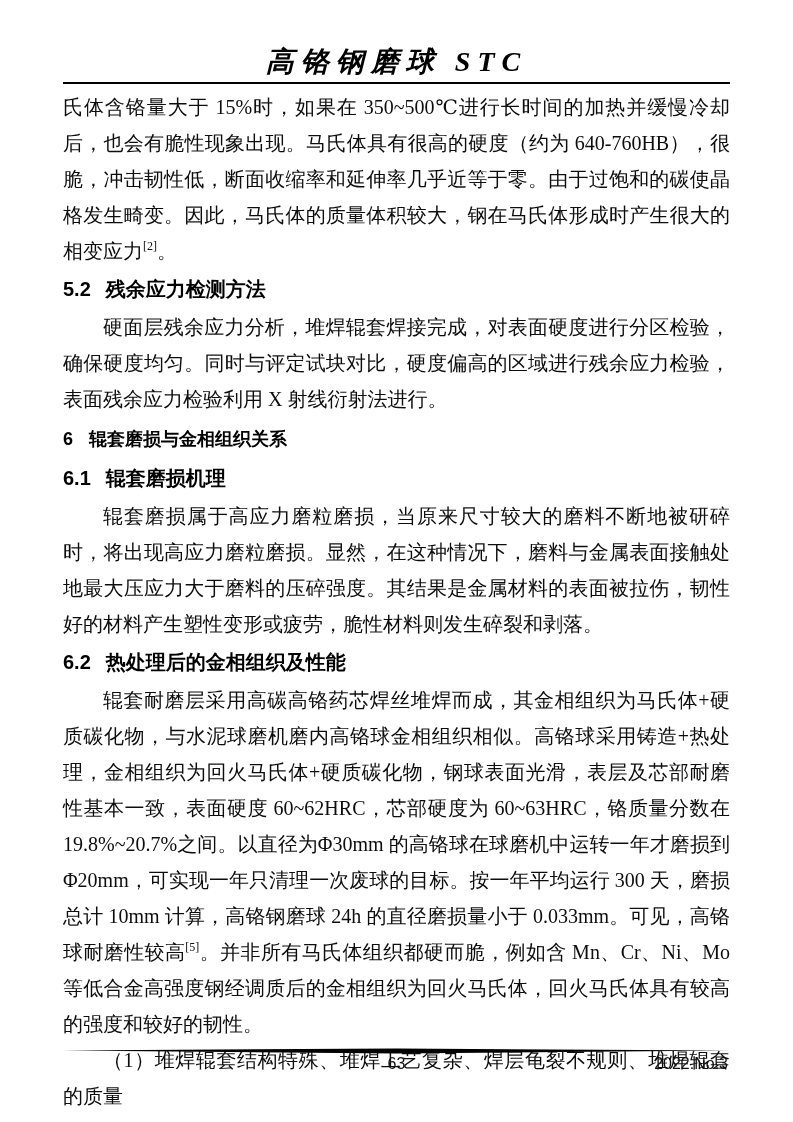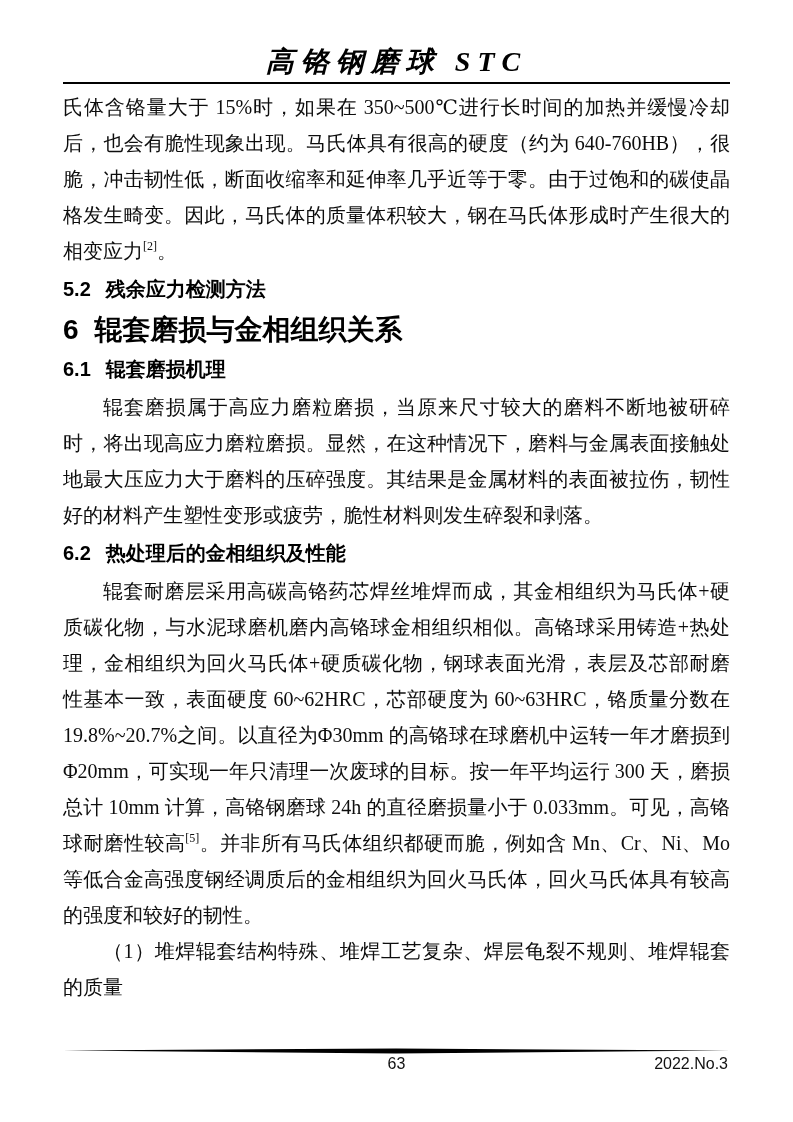--- a/index.html
+++ b/index.html
@@ -49,21 +49,21 @@
     font-size: 12px;
     line-height: 0;
     vertical-align: super;
   }
   .h2, .h3 {
     font-family: "Liberation Sans", "DejaVu Sans", sans-serif;
     font-weight: bold;
     color: #000000;
     text-align: left;
   }
-  .h2 { font-size: 28px; line-height: 38px; margin: 3px 0 1px 0; }
+  .h2 { font-size: 18px; line-height: 38px; margin: 3px 0 1px 0; }
   .h3 { font-size: 20px; line-height: 37px; margin: 2px 0 1px 0; }
   .h2 .hnum { margin-right: 16px; }
   .h3 .hnum { margin-right: 15px; }
 
   
   .page-footer {
     position: absolute;
     left: 63px;
     right: 63px;
     top: 1048px;
@@ -95,20 +95,21 @@
   <header class="page-header">
     <span class="journal-title">高铬钢磨球 STC</span>
   </header>
 
   <main class="article-body">
 
     <p class="para"><span>氏体含铬量大于 15%时，如果在 350~500℃进行长时间的加热并缓慢冷却后，也会有脆性现象出现。马氏体具有很高的硬度（约为 640-760HB），很脆，冲击韧性低，断面收缩率和延伸率几乎近等于零。由于过饱和的碳使晶格发生畸变。因此，马氏体的质量体积较大，钢在马氏体形成时产生很大的相变应力</span><sup class="cite-ref">[2]</sup><span>。</span></p>
 
     <h3 class="h3"><span class="hnum">5.2</span><span>残余应力检测方法</span></h3>
 
+    <p class="para indent">硬面层残余应力分析，堆焊辊套焊接完成，对表面硬度进行分区检验，确保硬度均匀。同时与评定试块对比，硬度偏高的区域进行残余应力检验，表面残余应力检验利用 X 射线衍射法进行。</p>
 
     <h2 class="h2"><span class="hnum">6</span><span>辊套磨损与金相组织关系</span></h2>
 
     <h3 class="h3"><span class="hnum">6.1</span><span>辊套磨损机理</span></h3>
 
     <p class="para indent">辊套磨损属于高应力磨粒磨损，当原来尺寸较大的磨料不断地被研碎时，将出现高应力磨粒磨损。显然，在这种情况下，磨料与金属表面接触处地最大压应力大于磨料的压碎强度。其结果是金属材料的表面被拉伤，韧性好的材料产生塑性变形或疲劳，脆性材料则发生碎裂和剥落。</p>
 
     <h3 class="h3"><span class="hnum">6.2</span><span>热处理后的金相组织及性能</span></h3>
 
     <p class="para indent"><span>辊套耐磨层采用高碳高铬药芯焊丝堆焊而成，其金相组织为马氏体+硬质碳化物，与水泥球磨机磨内高铬球金相组织相似。高铬球采用铸造+热处理，金相组织为回火马氏体+硬质碳化物，钢球表面光滑，表层及芯部耐磨性基本一致，表面硬度 60~62HRC，芯部硬度为 60~63HRC，铬质量分数在 19.8%~20.7%之间。以直径为Φ30mm 的高铬球在球磨机中运转一年才磨损到Φ20mm，可实现一年只清理一次废球的目标。按一年平均运行 300 天，磨损总计 10mm 计算，高铬钢磨球 24h 的直径磨损量小于 0.033mm。可见，高铬球耐磨性较高</span><sup class="cite-ref">[5]</sup><span>。并非所有马氏体组织都硬而脆，例如含 Mn、Cr、Ni、Mo 等低合金高强度钢经调质后的金相组织为回火马氏体，回火马氏体具有较高的强度和较好的韧性。</span></p>

